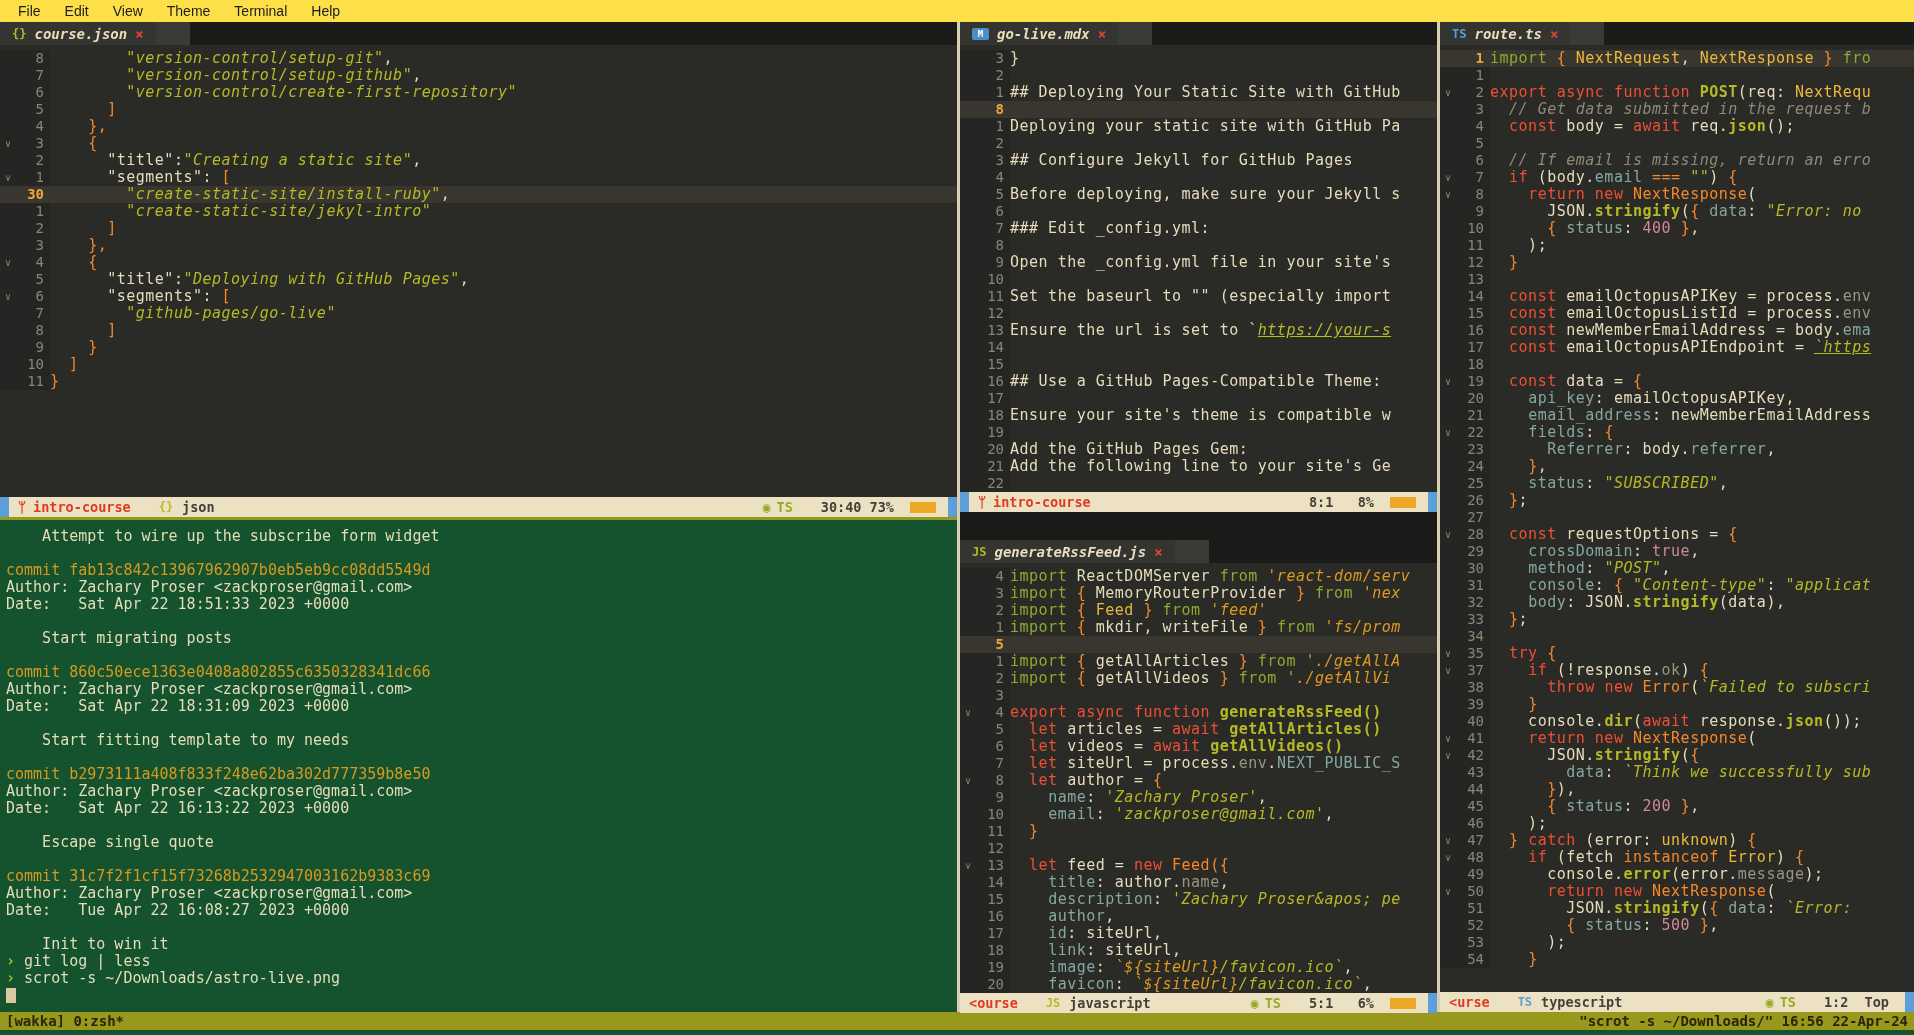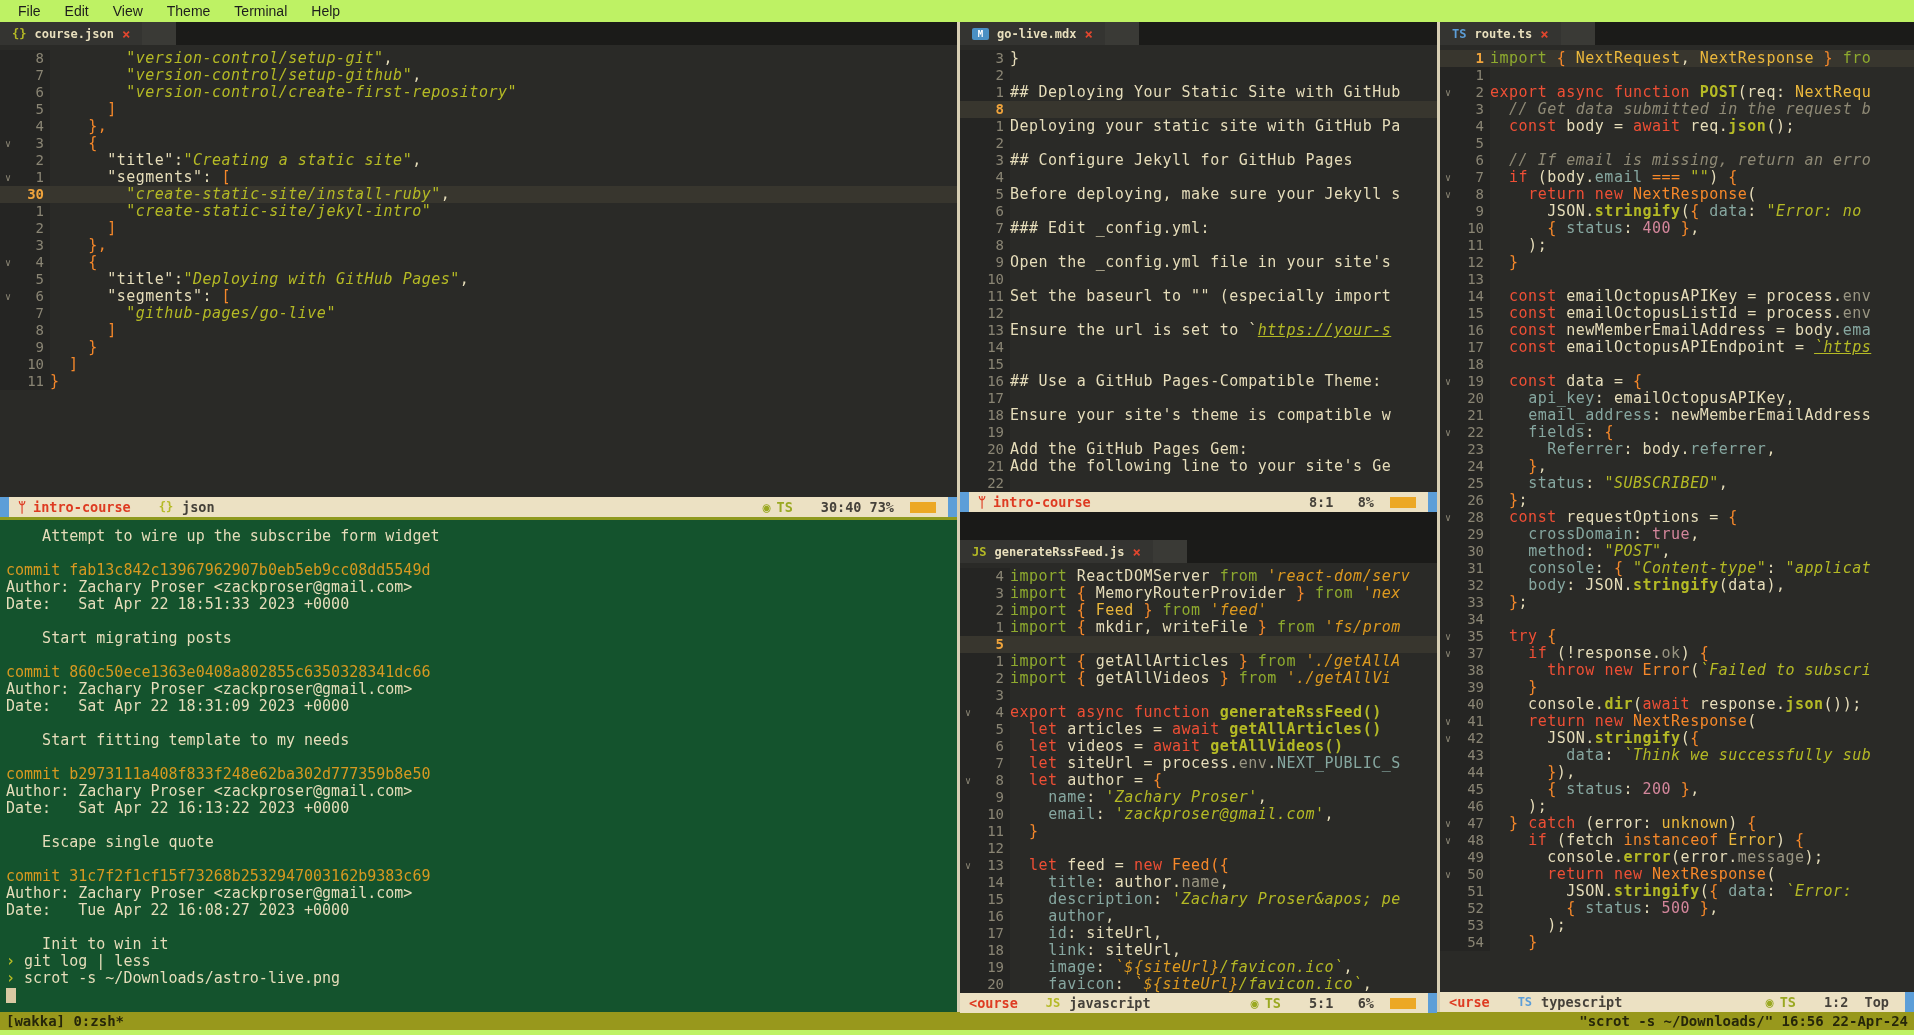--- a/index.html
+++ b/index.html
@@ -1,37 +1,37 @@
 <!DOCTYPE html>
 <html><head>
 <meta charset="utf-8">
 <style>
   * { margin:0; padding:0; box-sizing:border-box; }
   html,body { width:1914px; height:1035px; overflow:hidden; background:#1a1a18;
     font-family:"DejaVu Sans Mono", monospace; }
   
-  .menubar { height:22px; background:#bef264; display:flex; align-items:center;
+  .menubar { height:22px; background:#fde047; display:flex; align-items:center;
     padding-left:6px; font-family:"Liberation Sans", sans-serif; font-size:14px; color:#1d1d1d; }
   .menu-item { padding:0 12px; cursor:default; }
   
   .main { display:flex; height:990px; }
   .col { display:flex; flex-direction:column; }
   .col-left { width:957px; }
   .col-mid { width:477px; }
   .col-right { width:474px; }
   .vdiv { width:3px; background:#d8cfb4; }
   .hdiv { height:3px; background:#8f9a1e; }
   .editor { display:flex; flex-direction:column; background:#2a2a27; }
   .editor-top { height:495px; }
   .editor-bottom { flex:1;margin-top:28px; }
   .editor-full { height:990px; }
   
   .tabbar { height:23px; flex:0 0 23px; background:#1b1b19; display:flex; align-items:stretch; }
   .tab { display:flex; align-items:center; gap:8px; padding:0 12px; background:#343431; }
-  .tname { color:#e8dfbd; font-weight:bold; font-size:12px; }
+  .tname { color:#e8dfbd; font-weight:bold; font-style:italic; font-size:14px; }
   .tclose { color:#e0462e; font-weight:bold; font-size:14px; }
   .ticon { font-weight:bold; font-size:12px; font-style:normal; }
   .ic-json { color:#b5ba25; }
   .ic-js { color:#b5ba25; }
   .ic-ts { color:#5c9ed8; }
   .ic-md { background:#4a90c4; color:#fff; font-size:9px; width:17px; height:12px;
     display:flex; align-items:center; justify-content:center; border-radius:2px; }
   .tab-stub { width:34px; background:#3a3a36; }
   
   .content { flex:1; overflow:hidden; padding-top:5px; background:#2a2a27; }
@@ -68,21 +68,21 @@
   .sb-ft { display:flex; gap:9px; padding:0 14px; align-items:center; color:#45413a; }
   .sb-spacer { flex:1; }
   .sb-lsp { color:#9aa821; display:flex; gap:6px; padding-right:28px; align-items:center; }
   .sb-pos { color:#45413a; white-space:pre; padding-right:16px; }
   .sb-orange { width:26px; height:11px; background:#eca825; margin-right:12px; flex:0 0 26px; }
   
   .terminal { flex:1; background:#14532d; padding:8px 0 0 6px; overflow:hidden; }
   .tl { height:17px; line-height:17px; white-space:pre; font-size:15px; color:#e6ddba; }
   .tcursor { display:inline-block; width:10px; height:15px; background:#d9c9a3; vertical-align:middle; }
   
-  .tmuxbar { height:23px; background:#98981c; border-bottom:5px solid #bef264; display:flex;
+  .tmuxbar { height:23px; background:#98981c; border-bottom:5px solid #14532d; display:flex;
     justify-content:space-between; align-items:center; padding:0 6px; color:#26260a;
     font-weight:bold; font-size:14px; }
 </style>
 </head>
 <body>
 
 <div class="menubar">
   <span class="menu-item">File</span>
   <span class="menu-item">Edit</span>
   <span class="menu-item">View</span>
@@ -912,20 +912,27 @@
           </div>
           <div class="cl">
             <span class="gut">
               <span class="fold"></span>
               <span class="ln">26</span>
             </span>
             <span class="code"><span class="tk-p">  </span><span class="tk-o">}</span><span class="tk-p">;</span></span>
           </div>
           <div class="cl">
             <span class="gut">
+              <span class="fold"></span>
+              <span class="ln">27</span>
+            </span>
+            <span class="code"></span>
+          </div>
+          <div class="cl">
+            <span class="gut">
               <span class="fold">∨</span>
               <span class="ln">28</span>
             </span>
             <span class="code"><span class="tk-p">  </span><span class="tk-k">const</span><span class="tk-p"> requestOptions = </span><span class="tk-o">{</span></span>
           </div>
           <div class="cl">
             <span class="gut">
               <span class="fold"></span>
               <span class="ln">29</span>
             </span>

